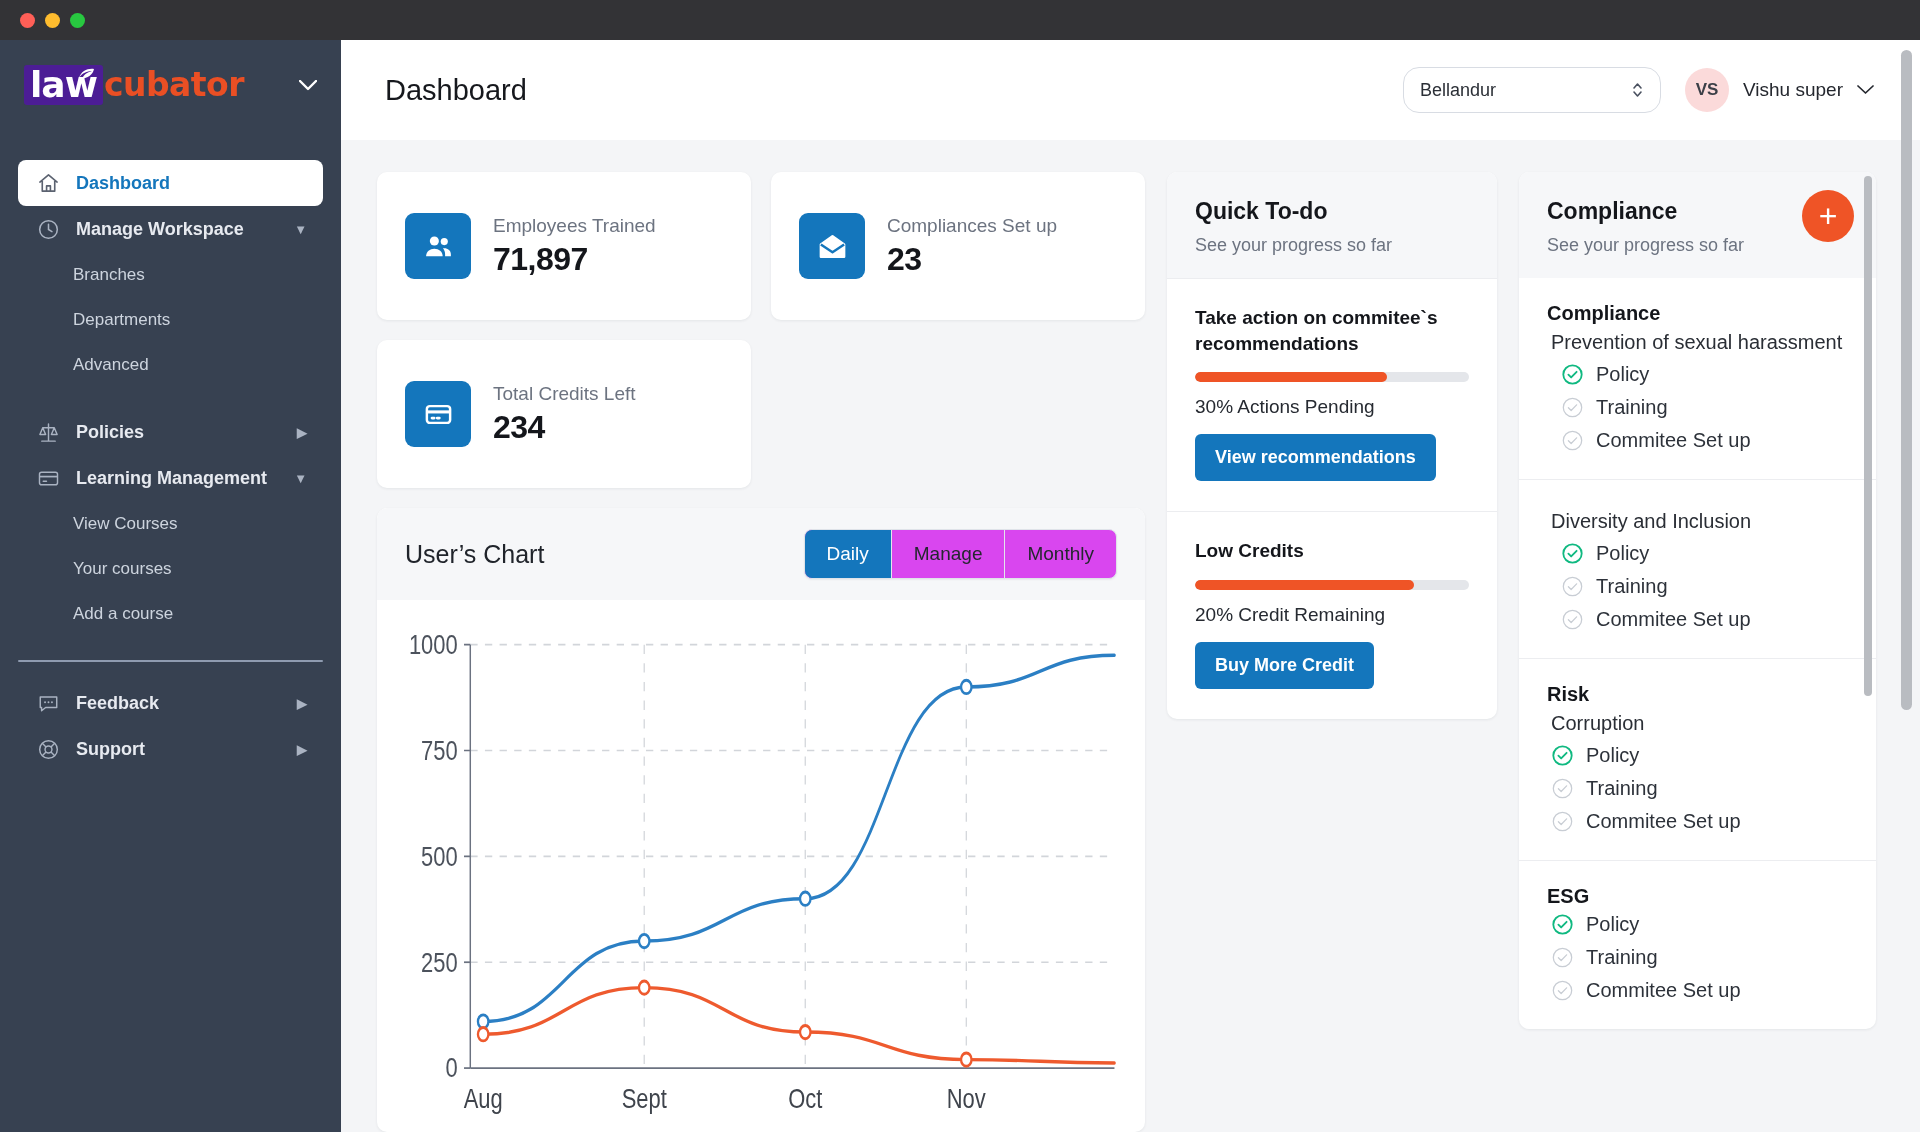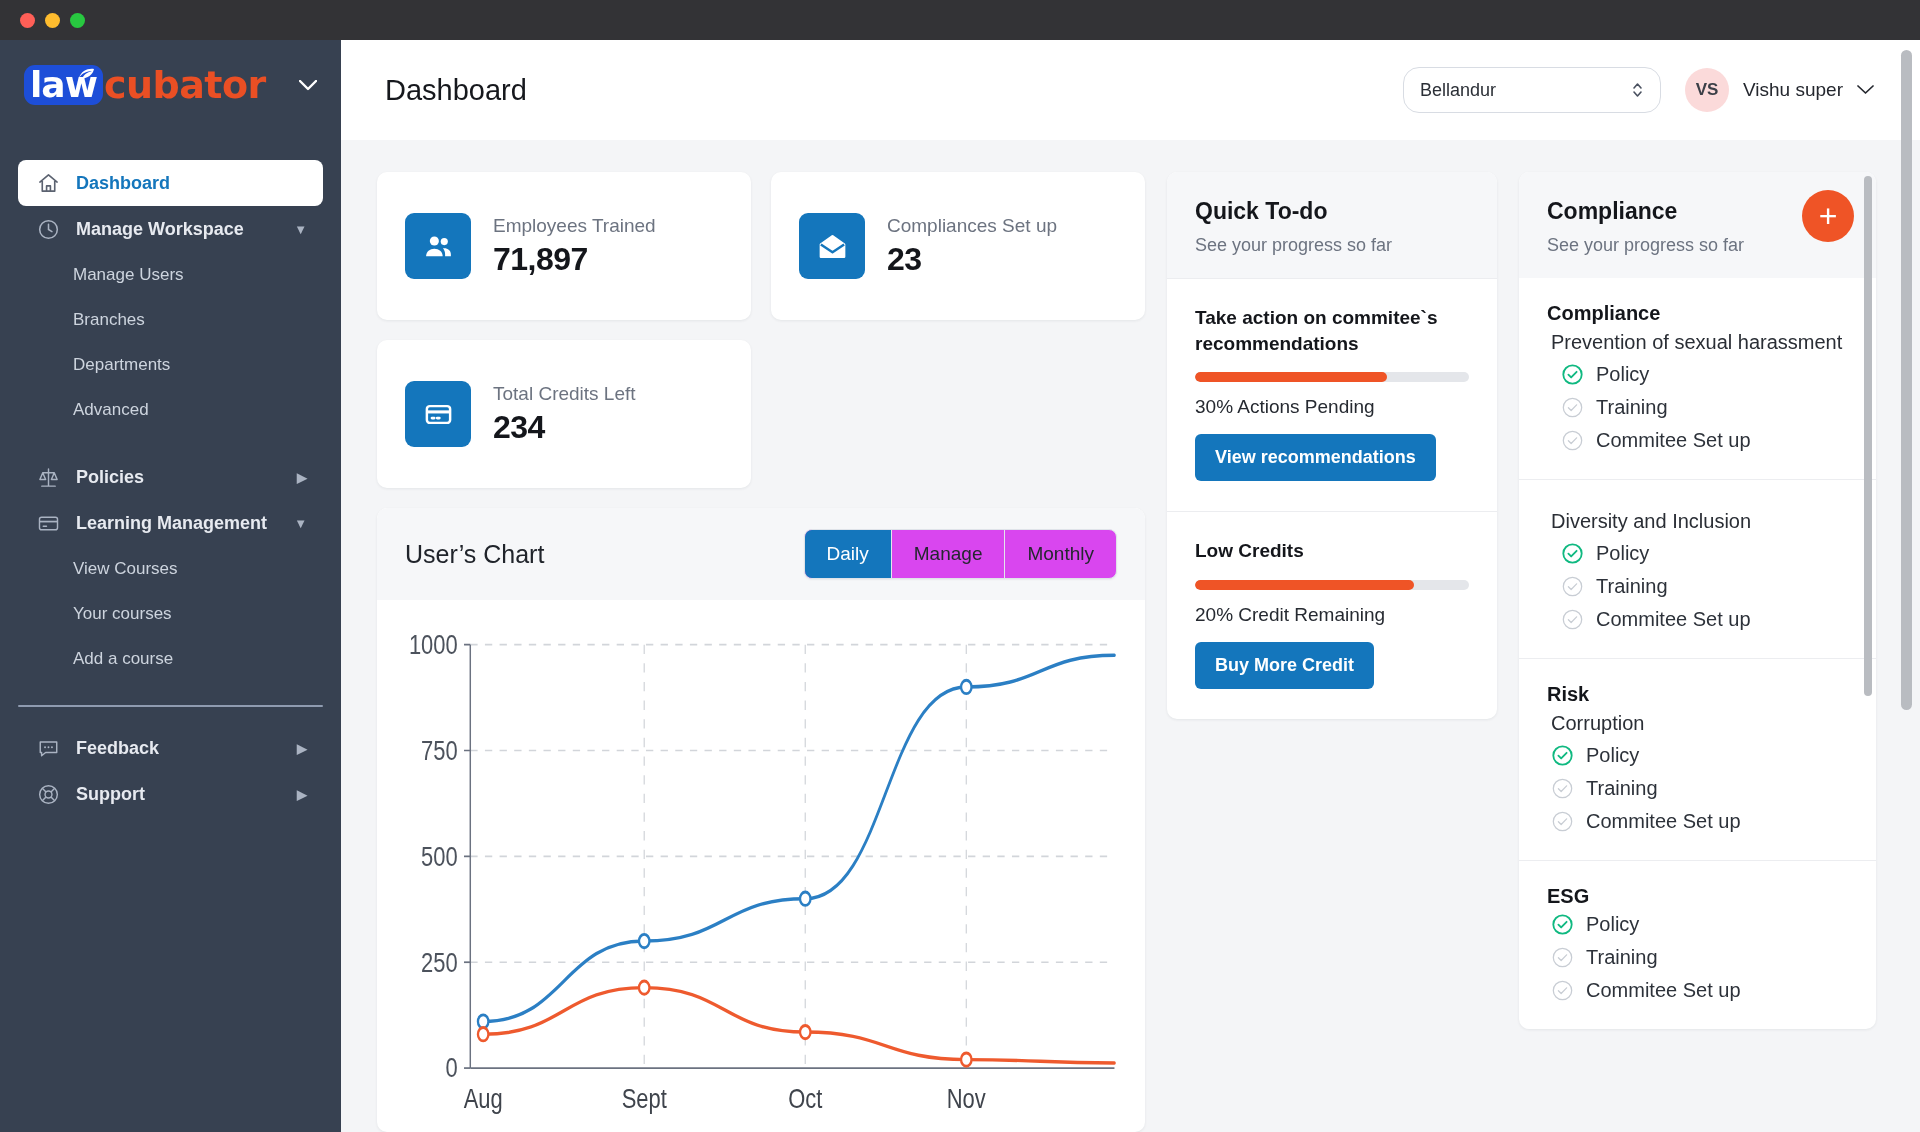--- a/index.html
+++ b/index.html
@@ -26,30 +26,30 @@
   .sidebar {
     width: 341px; flex: 0 0 341px; background: #374151;
     display: flex; flex-direction: column; position: relative;
   }
   .brand {
     height: 90px; display: flex; align-items: center;
     padding: 0 22px 0 24px; gap: 10px; position: relative;
   }
   .logo-wrap { display: flex; align-items: center; }
   .logo-sq {
-    background: #1d4ed8; border-radius: 11px; padding: 3px 6px 4px 6px;
+    background: #4c1d95; border-radius: 3px; padding: 3px 6px 4px 6px;
     position: relative; display: flex; align-items: flex-end;
   }
   .logo-law {
     color: #fff; font-weight: 700; font-size: 36px; line-height: 0.92;
     letter-spacing: -1px; font-family: "DejaVu Sans", sans-serif;
   }
   .logo-leaf { position: absolute; top: 3px; right: 7px; }
   .logo-cub {
-    color: #ea4f24; font-weight: 700; font-size: 38px;
+    color: #ea4f24; font-weight: 700; font-size: 33px;
     letter-spacing: -0.5px; margin-left: 1px;
     font-family: "DejaVu Sans", sans-serif;
   }
   .brand-caret { position: absolute; right: 24px; color: #fff; }
 
   .nav { padding-top: 30px; }
   .nav-item {
     display: flex; align-items: center; gap: 16px;
     height: 46px; margin: 0 18px; padding: 0 18px; border-radius: 8px;
     color: #e7eaf0; font-size: 18px; font-weight: 600; position: relative;
@@ -203,21 +203,20 @@
           <span class="ico">
             <svg width="23" height="23" viewBox="0 0 24 24">
                 <circle cx="12" cy="12" r="9.2" stroke="#aab3c2" stroke-width="1.6" fill="none"></circle>
                 <path d="M12 6.6V12l3.6 2.2" stroke="#aab3c2" stroke-width="1.6" fill="none" stroke-linecap="round"></path>
               </svg>
           </span>
           <span>Manage Workspace</span>
           <span class="tri">▼</span>
         </div>
 
-        <div class="nav-sub">Manage Users</div>
         <div class="nav-sub">Branches</div>
         <div class="nav-sub">Departments</div>
         <div class="nav-sub">Advanced</div>
 
         <div class="nav-gap"></div>
 
         <div class="nav-item">
           <span class="ico">
             <svg width="23" height="23" viewBox="0 0 24 24" stroke="#aab3c2" stroke-width="1.5" fill="none" stroke-linecap="round" stroke-linejoin="round">
               <path d="M12 3v18M5 21h14M6 7h12M6 7L3 14h6L6 7zM18 7l-3 7h6l-3-7z"></path>

